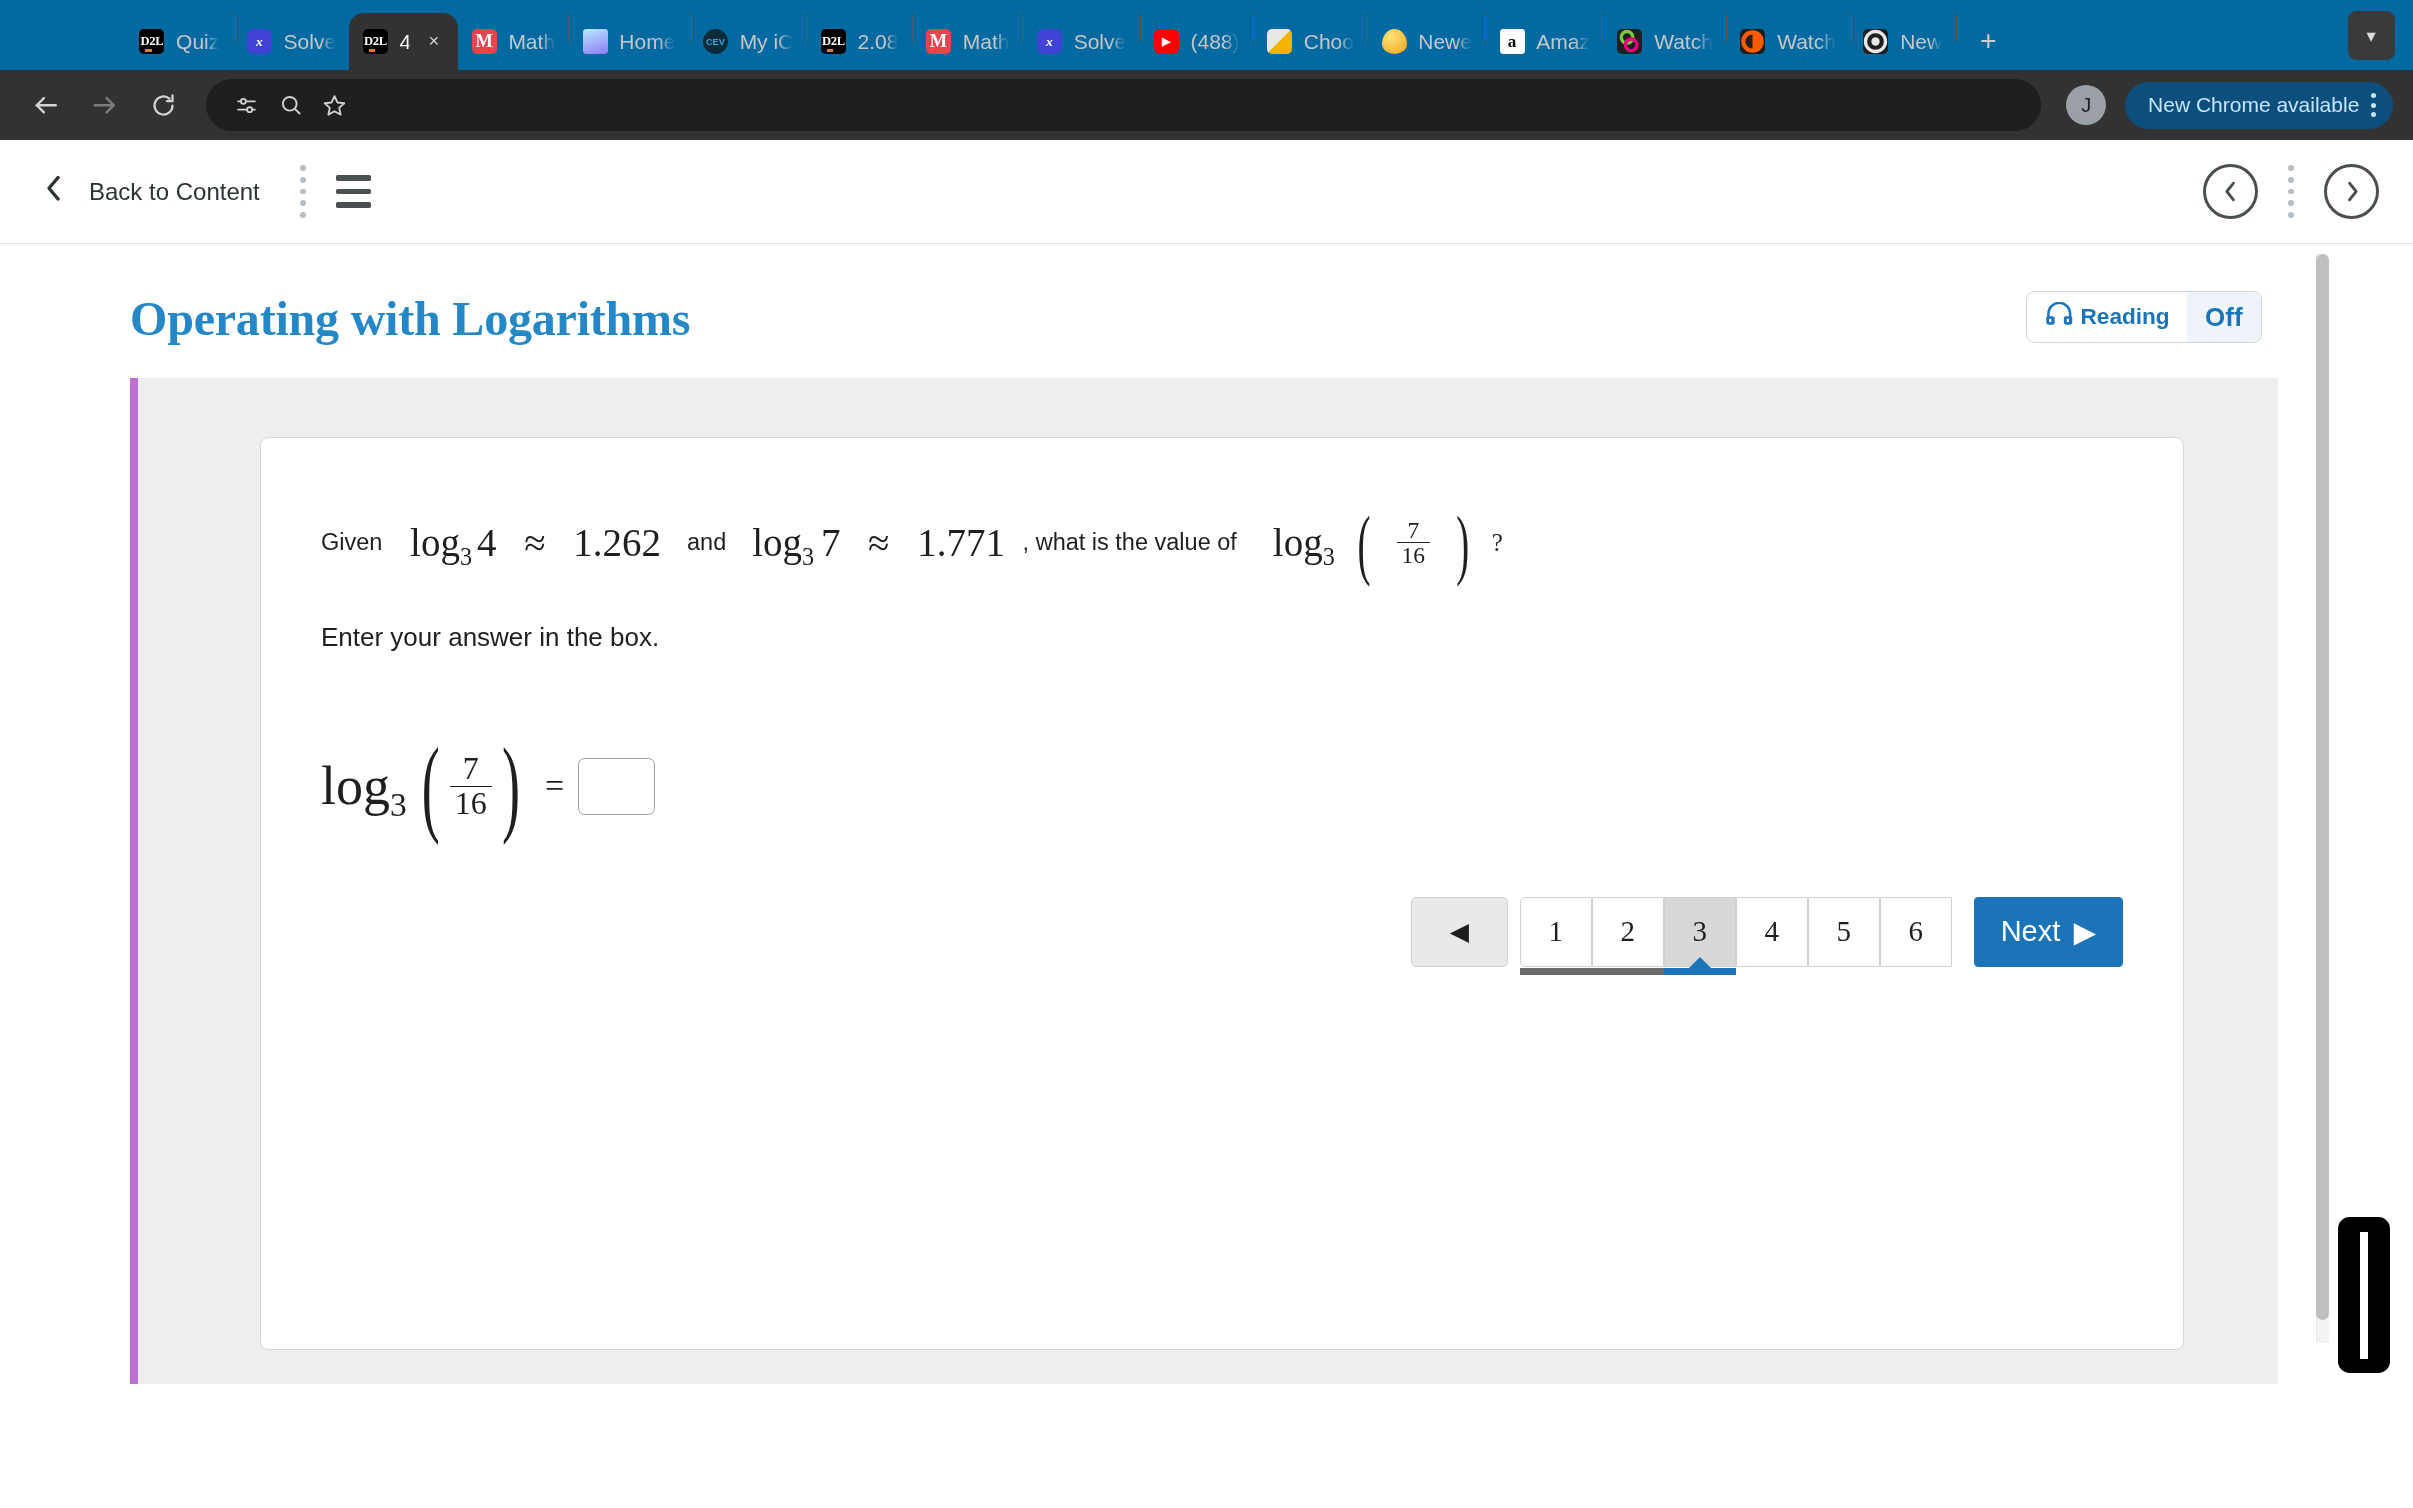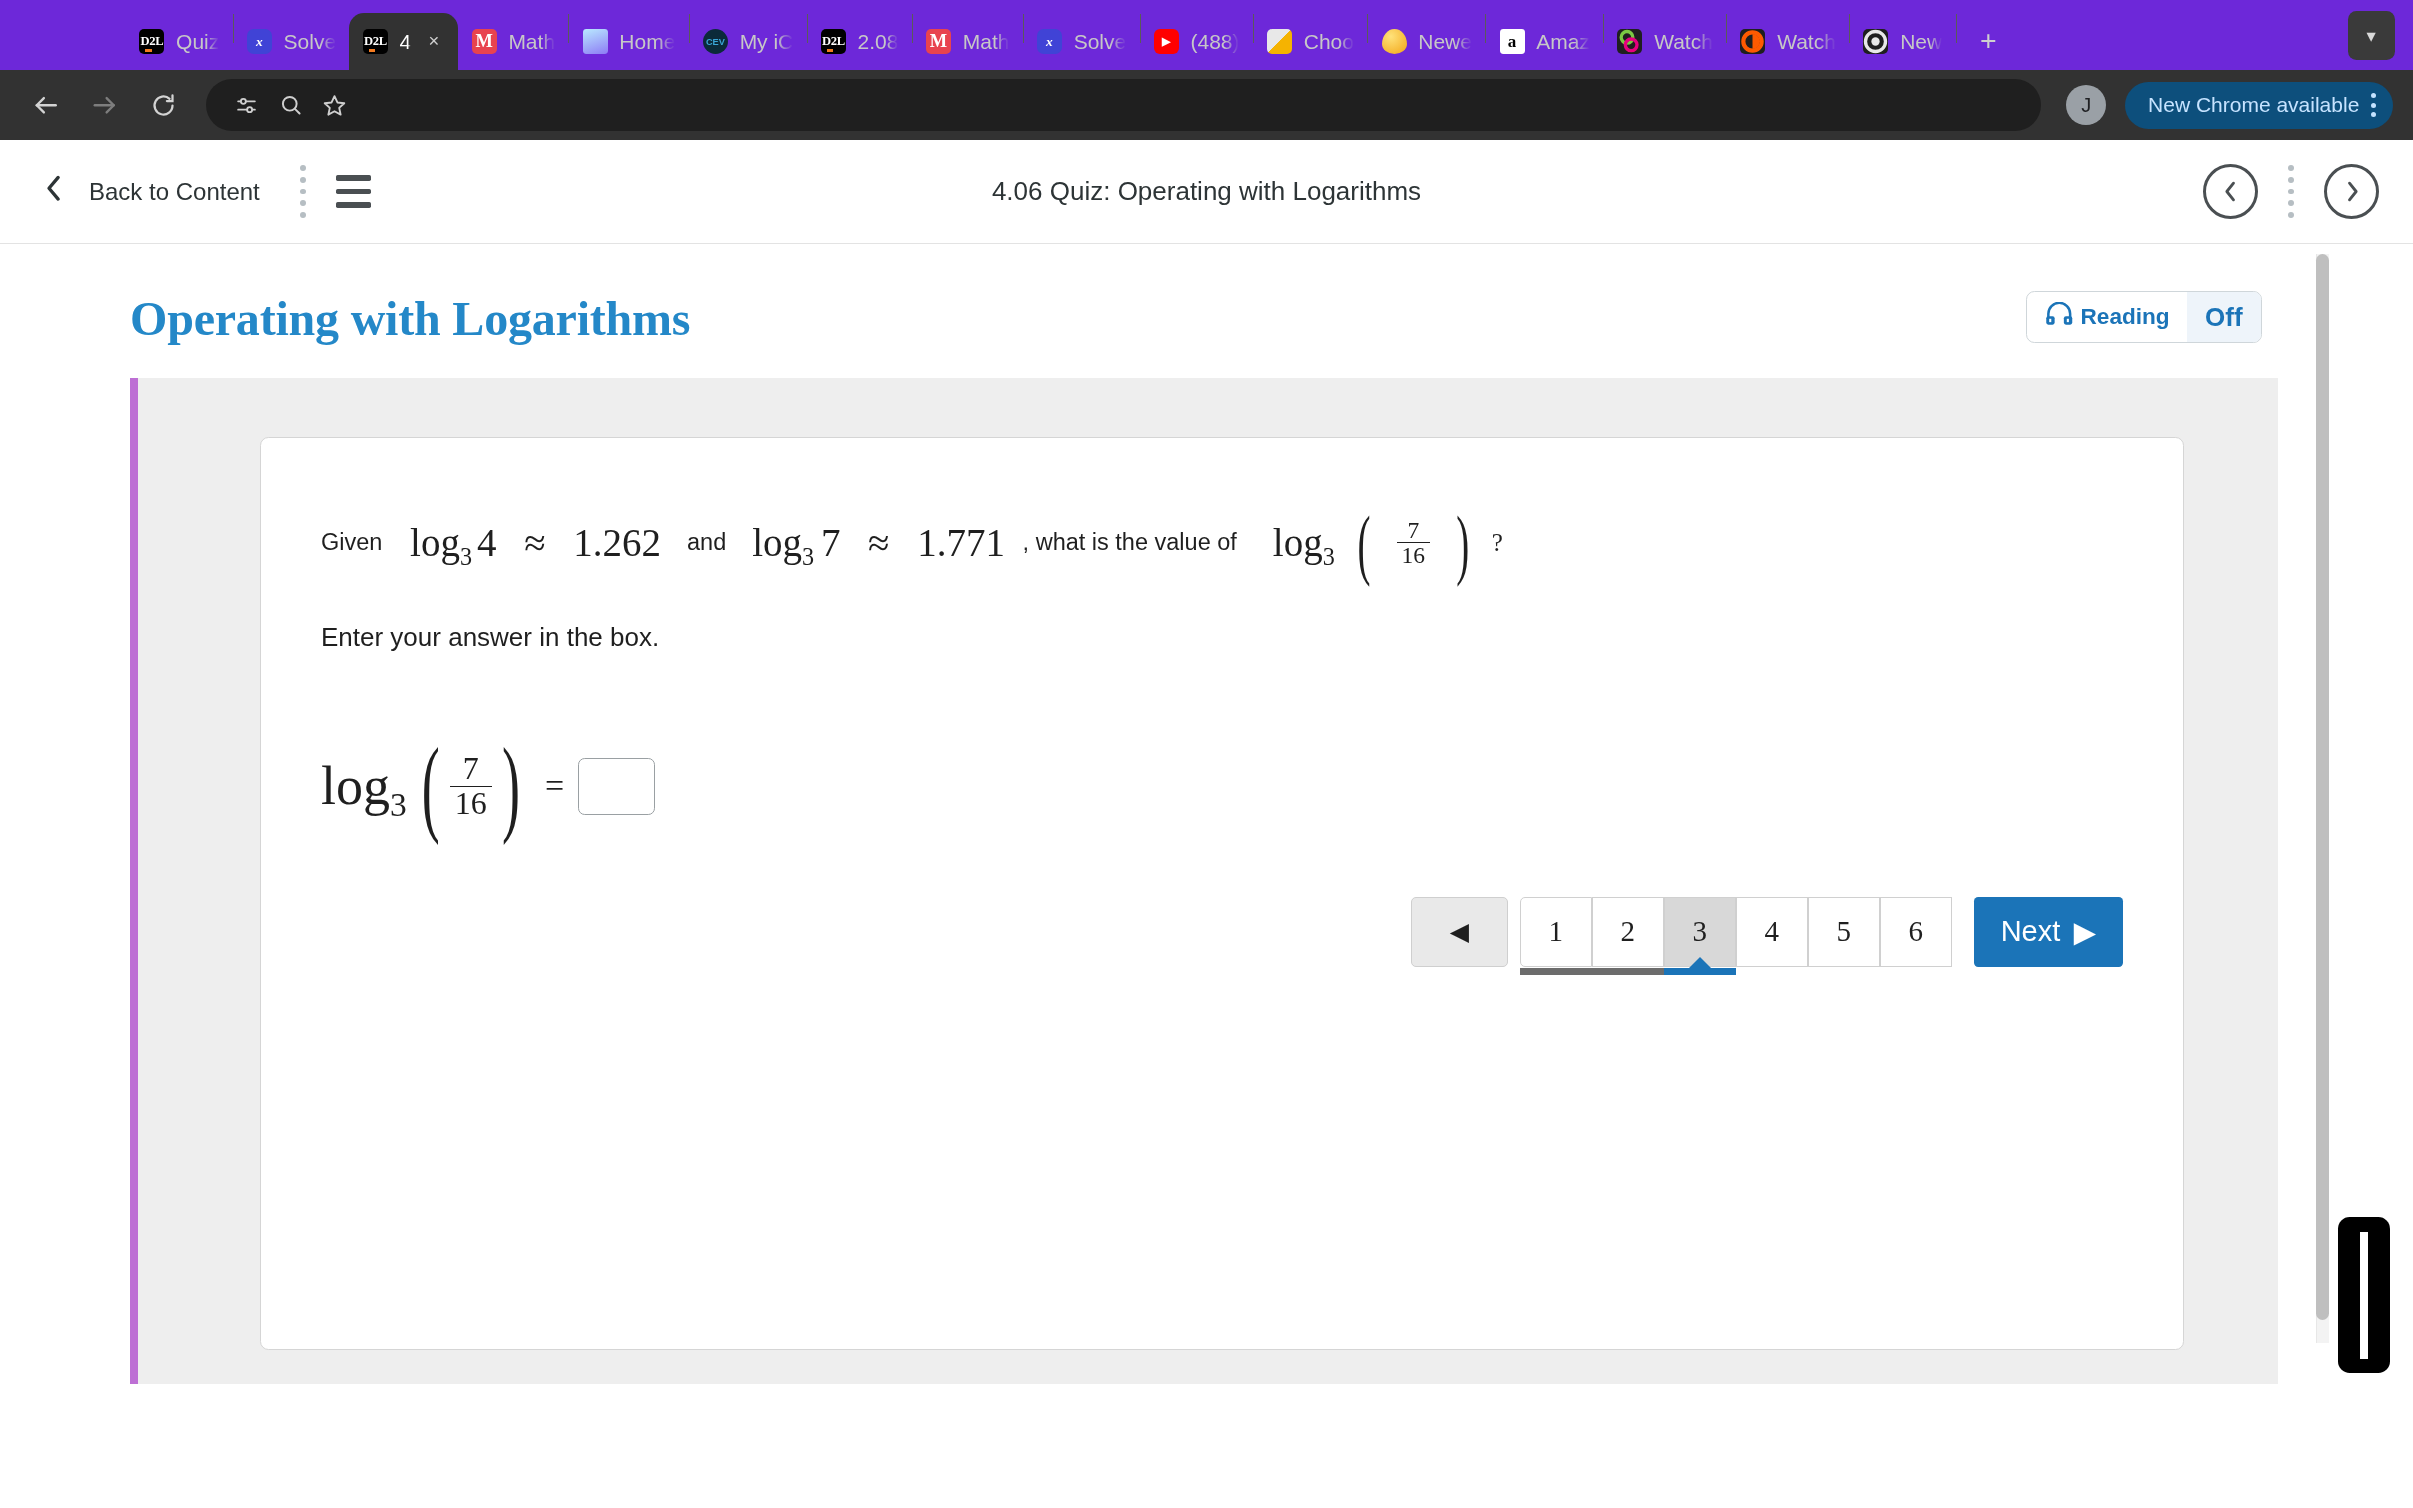--- a/index.html
+++ b/index.html
@@ -8,21 +8,21 @@
     font-family: "Liberation Sans", sans-serif;
     background: #ffffff;
     -webkit-font-smoothing: antialiased;
   }
 
   
   .browser { width: 2413px; height: 1508px; position: relative; }
 
   .tabstrip {
     height: 70px;
-    background: #6d28d9;
+    background: #0369a1;
     display: flex;
     align-items: flex-end;
     padding: 0 0 0 0;
     position: relative;
   }
   .tabs-scroll {
     display: flex;
     align-items: flex-end;
     height: 70px;
     flex: 1;
@@ -633,21 +633,20 @@
         <i></i>
         <i></i>
       </div>
 
     <div class="hamburger">
         <i></i>
         <i></i>
         <i></i>
       </div>
 
-    <div class="app-title">4.06 Quiz: Operating with Logarithms</div>
 
     <div class="hdr-right">
       <div class="circ-btn">
         <svg width="22" height="25" viewBox="0 0 24 30" fill="none" stroke="currentColor" stroke-width="3.4" stroke-linecap="round" stroke-linejoin="round" aria-hidden="true">
           <polyline points="15,5 7,15 15,25"></polyline>
         </svg>
       </div>
       <div class="hdr-dots" style="margin:0">
           <i></i>
           <i></i>

